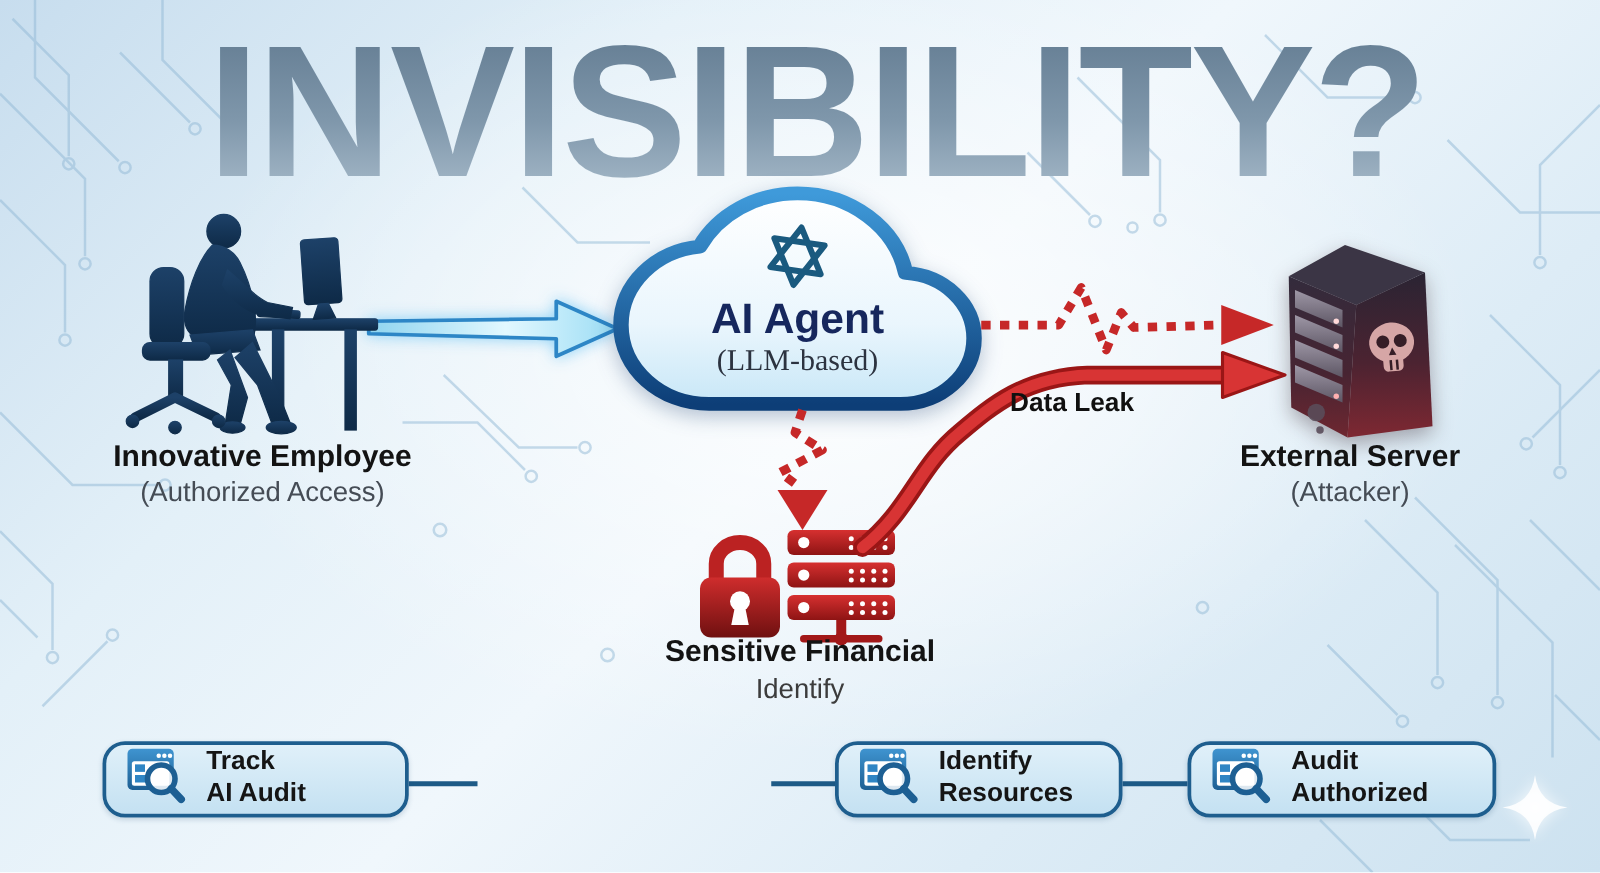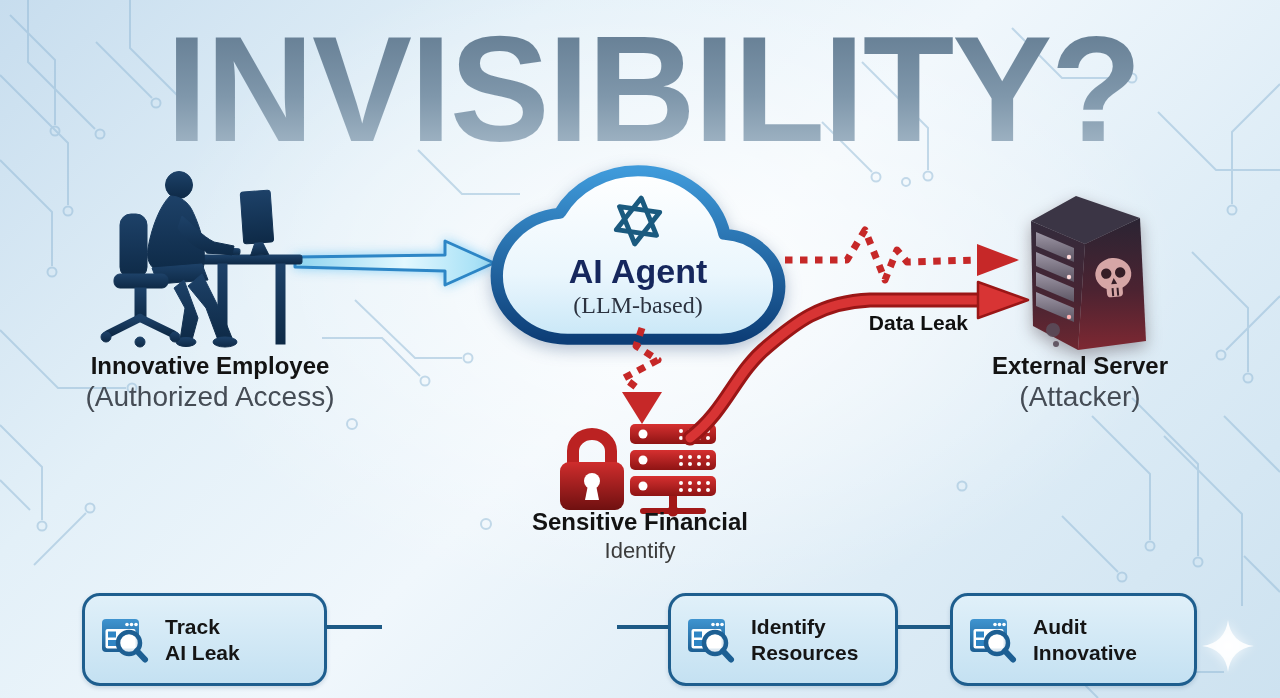--- a/index.html
+++ b/index.html
@@ -17,32 +17,32 @@
     position:absolute;left:0;right:-26px;top:14px;text-align:center;
     font-size:150px;font-weight:bold;letter-spacing:-2px;line-height:1;
     color:#7b91a5;
     background:linear-gradient(180deg,#60798f 0%,#7f97ab 55%,#aabdcc 100%);
     -webkit-background-clip:text;background-clip:text;
     -webkit-text-fill-color:transparent;
     z-index:2;white-space:nowrap;
   }
   .layer1{z-index:1}.layer3{z-index:3}.layer4{z-index:4}.layer5{z-index:5}.layer6{z-index:6}
   .lbl{font-size:24px;font-weight:bold;color:#131313;text-align:center;white-space:nowrap;}
-  .sub{font-size:28px;color:#454c55;text-align:center;white-space:nowrap;}
+  .sub{font-size:22px;color:#454c55;text-align:center;white-space:nowrap;}
   
   #cloud-title{font-size:34px;font-weight:bold;color:#16275d;text-align:center;width:100%;}
   #cloud-sub{font-size:24px;color:#2c3340;text-align:center;width:100%;font-family:Liberation Serif, serif;}
   
-  #dataleak{font-size:21px;font-weight:bold;color:#101010;text-align:right;width:160px;}
+  #dataleak{font-size:21px;font-weight:bold;color:#101010;text-align:left;width:160px;}
   
   .fbtn{
-    position:absolute;top:593px;height:93px;box-sizing:border-box;
+    position:absolute;top:593px;height:61px;box-sizing:border-box;
     border:3.5px solid #1e5e8e;border-radius:18px;
     background:linear-gradient(180deg,#e0f0f9 0%,#c4e1f2 100%);
-    display:flex;align-items:center;gap:15px;padding:0 10px 0 15px;
+    display:flex;align-items:flex-start;gap:15px;padding:0 10px 0 15px;
     box-shadow:0 2px 4px rgba(30,70,110,.18);z-index:6;
   }
   .fbtn .txt{font-size:21px;font-weight:bold;color:#151515;line-height:1.22;white-space:nowrap;}
   .conn{position:absolute;top:625px;height:4px;background:#1d5a86;z-index:5;}
 </style>
 </head>
 <body>
 
 <div id="stage">
 
@@ -154,21 +154,21 @@
     <defs>
       <linearGradient id="cyang" x1="0" y1="0" x2="1" y2="0">
         <stop offset="0" stop-color="#8ed4ef"></stop>
           <stop offset=".55" stop-color="#e2f8ff"></stop>
           <stop offset="1" stop-color="#9bdcf4"></stop>
       </linearGradient>
     </defs>
     <polygon points="0,25 150,23 150,9 199,31 150,53 150,39 0,35" fill="url(#cyang)" stroke="#2d86c6" stroke-width="3" stroke-linejoin="round"></polygon>
   </svg>
 
-  <div class="abs layer4" style="left:485px;top:156px;width:306px;height:200px">
+  <div class="abs layer4" style="left:485px;top:140px;width:306px;height:200px">
     <svg width="306" height="200" viewBox="-1 2.6 26 19" preserveAspectRatio="none" style="position:absolute;left:0;top:0;filter:drop-shadow(0 5px 8px rgba(20,60,110,.30))">
       <defs>
         <linearGradient id="cloudstroke" x1="0" y1="0" x2="0" y2="1">
           <stop offset="0" stop-color="#3f9ada"></stop>
             <stop offset="1" stop-color="#0d3e77"></stop>
         </linearGradient>
         <linearGradient id="cloudfill" x1="0" y1="0" x2="0" y2="1">
           <stop offset="0" stop-color="#ffffff"></stop>
             <stop offset=".62" stop-color="#eaf6fd"></stop>
             <stop offset="1" stop-color="#c8e7f7"></stop>
@@ -321,21 +321,21 @@
         <circle cx="31.5" cy="8.5" r="1.8" fill="#fff"></circle>
         <circle cx="36" cy="8.5" r="1.8" fill="#fff"></circle>
       <rect x="5.5" y="13" width="30" height="19.5" rx="2" fill="#fff"></rect>
       <rect x="8" y="15.5" width="8" height="6" fill="#2f85c4"></rect>
       <rect x="8" y="24" width="12" height="6" fill="#2f85c4"></rect>
       <circle cx="29" cy="27" r="11" fill="rgba(255,255,255,.85)" stroke="#1d5f93" stroke-width="4.5"></circle>
       <line x1="37" y1="35" x2="45" y2="43.5" stroke="#1d5f93" stroke-width="6" stroke-linecap="round"></line>
     </svg>
     <div class="txt">
       <div>Track</div>
-      <div>AI Leak</div>
+      <div>AI Audit</div>
     </div>
   </div>
   <div class="conn" style="left:327px;width:55px"></div>
 
   <div class="conn" style="left:617px;width:51px"></div>
 
   <div class="fbtn" style="left:668px;width:230px">
     <svg width="50" height="47" viewBox="0 0 50 47">
       <rect x="2" y="3" width="37" height="33" rx="4" fill="url(#winb)"></rect>
       <circle cx="27" cy="8.5" r="1.8" fill="#fff"></circle>
@@ -361,21 +361,21 @@
         <circle cx="31.5" cy="8.5" r="1.8" fill="#fff"></circle>
         <circle cx="36" cy="8.5" r="1.8" fill="#fff"></circle>
       <rect x="5.5" y="13" width="30" height="19.5" rx="2" fill="#fff"></rect>
       <rect x="8" y="15.5" width="8" height="6" fill="#2f85c4"></rect>
       <rect x="8" y="24" width="12" height="6" fill="#2f85c4"></rect>
       <circle cx="29" cy="27" r="11" fill="rgba(255,255,255,.85)" stroke="#1d5f93" stroke-width="4.5"></circle>
       <line x1="37" y1="35" x2="45" y2="43.5" stroke="#1d5f93" stroke-width="6" stroke-linecap="round"></line>
     </svg>
     <div class="txt">
       <div>Audit</div>
-      <div>Innovative</div>
+      <div>Authorized</div>
     </div>
   </div>
 
   <svg class="abs layer6" style="left:1200px;top:618px;filter:blur(.6px) drop-shadow(0 0 6px rgba(255,255,255,.9))" width="56" height="56" viewBox="0 0 56 56">
     <path d="M28,2 Q31,25 54,28 Q31,31 28,54 Q25,31 2,28 Q25,25 28,2 Z" fill="#ffffff" opacity="0.88"></path>
   </svg>
 
 </div>
 
 </body></html>

